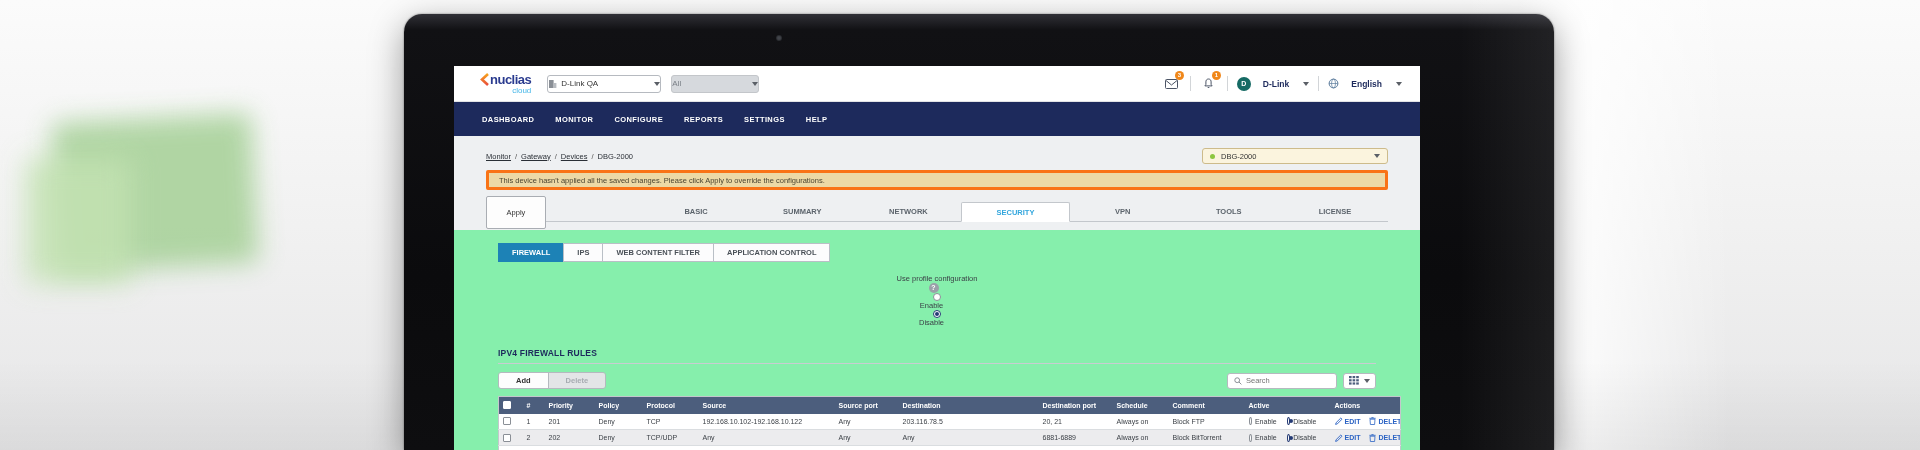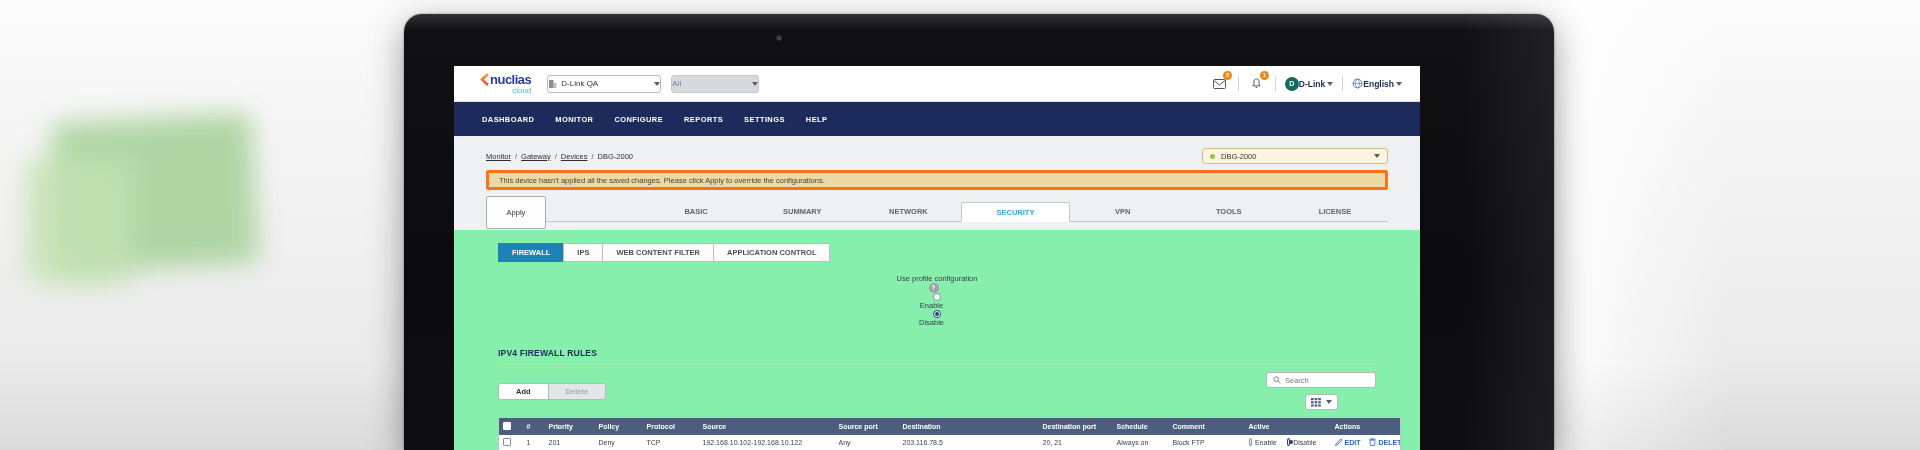--- a/index.html
+++ b/index.html
@@ -31,21 +31,21 @@
   .logo-sub { font-size:8px; color:#45b6e8; line-height:8px; margin-top:1px; }
   .select { display:flex; align-items:center; gap:4px; border:1px solid #b6bac0; border-radius:3px; background:#fff; height:18px; padding:0 0; font-size:8px; color:#333; }
   .select-org { width:114px; }
   .select-site { width:88px; background:#d6d9dd; border-color:#c3c6ca; color:#7b8087; }
   .caret { width:0; height:0; border-left:3px solid transparent; border-right:3px solid transparent; border-top:4px solid #5a5f66; margin-left:auto; }
   .caret.inline { margin-left:2px; }
   .topbar-right { margin-left:auto; display:flex; align-items:center; gap:9px; }
   .icon-btn { position:relative; width:18px; height:17px; display:flex; align-items:center; justify-content:center; }
   .badge { position:absolute; top:-4px; right:-3px; min-width:9px; height:9px; border-radius:5px; background:#f0871a; color:#fff; font-size:6px; line-height:9px; text-align:center; padding:0 1px; font-weight:bold; }
   .vdiv { width:1px; height:15px; background:#d2d5d8; }
-  .account, .lang { display:flex; align-items:center; gap:0; font-size:8.5px; font-weight:bold; color:#1d2a5c; }
+  .account, .lang { display:flex; align-items:center; gap:12px; font-size:8.5px; font-weight:bold; color:#1d2a5c; }
   .avatar { width:14px; height:14px; border-radius:50%; background:#156a64; color:#fff; font-size:7px; font-weight:bold; display:flex; align-items:center; justify-content:center; }
   
   .navbar { height:21px; background:#1d2a5c; display:flex; align-items:center; gap:21px; padding:17px 28px; }
   .nav-item { color:#fff; font-size:7.5px; font-weight:bold; letter-spacing:.4px; cursor:pointer; }
   
   .content { position:relative; padding:0 32px; height:327px; }
   .breadcrumb-row { display:flex; align-items:center; margin-top:12px; height:16px; }
   .crumb { font-size:7.5px; color:#2a2f36; }
   .crumb.link { text-decoration:underline; cursor:pointer; }
   .crumb-sep { margin:0 4px; color:#555; font-size:7.5px; }
@@ -70,21 +70,21 @@
   .radio.checked { border-color:#243a74; }
   .radio.checked::after { content:""; position:absolute; left:1px; top:1px; width:4px; height:4px; border-radius:50%; background:#243a74; }
   .radio-lbl { margin:0 14px 0 3px; }
   .section-title { margin-top:21px; font-size:8.5px; font-weight:bold; color:#1d2a5c; letter-spacing:.2px; }
   .section-hr { margin-top:5px; border:none; border-top:1px solid #c9ccd1; }
   .toolbar { display:flex; align-items:center; margin-top:8px; }
   .btn-group { display:flex; border:1px solid #b5b9bf; border-radius:3px; overflow:hidden; }
   .btn { height:15px; line-height:15px; font-size:7.5px; font-weight:bold; padding:0 17px; background:#fdfdfd; color:#333; cursor:pointer; }
   .btn + .btn { border-left:1px solid #b5b9bf; }
   .btn.disabled { background:#e3e5e7; color:#a6abb1; cursor:default; }
-  .toolbar-right { margin-left:auto; display:flex; align-items:center; gap:6px;flex-direction:column; }
+  .toolbar-right { margin-left:auto; display:flex; align-items:center; gap:6px; }
   .searchbox { width:110px; height:16px; border:1px solid #b5b9bf; border-radius:3px; background:#fff; display:flex; align-items:center; gap:4px; padding:0 6px; }
   .searchbox input { border:none; outline:none; flex:1; width:70px; font-size:7.5px; color:#333; background:transparent; font-family:inherit; }
   .cols-btn { width:33px; height:16px; border:1px solid #b5b9bf; border-radius:3px; background:#fff; display:flex; align-items:center; justify-content:center; gap:3px; cursor:pointer; }
   
   table.rules { width:100%; border-collapse:collapse; table-layout:fixed; margin-top:7px; border:1px solid #c3c7cc; }
   table.rules th { background:#4c5e7d; color:#fff; font-size:7px; font-weight:bold; text-align:left; padding:0 4px; height:17px; }
   table.rules td { font-size:7px; color:#3a3f45; padding:0 4px; height:16px; border-bottom:1px solid #dadde0; background:#fff; white-space:nowrap; overflow:hidden; }
   tr.alt td { background:#ececee; }
   .cb { width:8px; height:8px; border:1px solid #8a8f96; border-radius:1px; background:#fff; display:inline-block; vertical-align:middle; cursor:pointer; }
   th .cb { border-color:#fff; }

